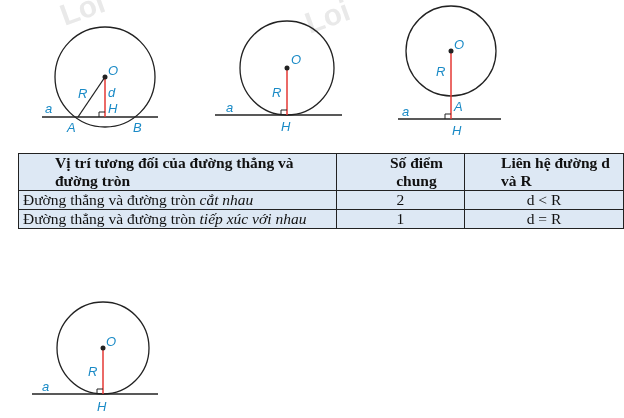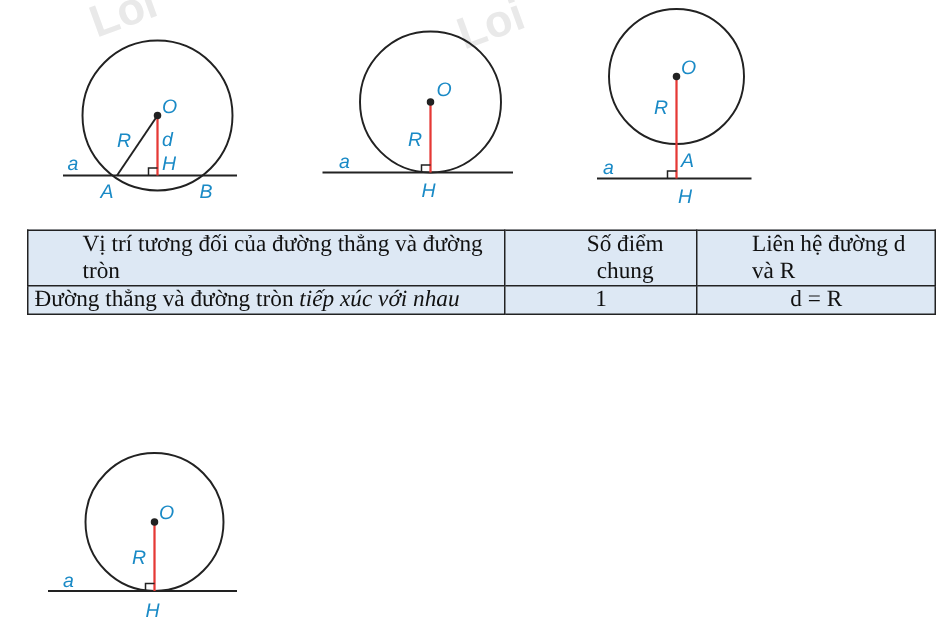--- a/index.html
+++ b/index.html
@@ -1,21 +1,21 @@
 <!DOCTYPE html>
 <html><head>
 <meta charset="utf-8">
 <style>
   html, body { margin:0; padding:0; background:#ffffff; }
   body { width:624px; height:418px; position:relative; overflow:hidden; font-family:"Liberation Serif", serif; }
   .fig { position:absolute; }
   .lbl { font-family:"Liberation Sans", sans-serif; font-style:italic; fill:#1a8ac6; font-size:13px; }
   table.rel { position:absolute; left:18px; top:153px; border-collapse:collapse; background:#dde8f4; font-size:15.5px; color:#111; }
   table.rel td { border:1px solid #222; padding:0 4px; line-height:18px; vertical-align:top; }
-  table.rel .hd { font-weight:normal;padding-left:36px; }
+  table.rel .hd { font-weight:bold;padding-left:36px; }
   table.rel .c { text-align:center; }
   .watermark { position:absolute; font-family:"Liberation Sans", sans-serif; font-weight:bold; font-size:30px; color:#e9e9e9; transform:rotate(-20deg); }
 </style>
 </head>
 <body>
 
 <div class="watermark" style="left:60px;top:-8px;">Loi</div>
 <div class="watermark" style="left:305px;top:0px;">Loi</div>
 
 <svg class="fig" style="left:0;top:0" width="200" height="145">
@@ -60,20 +60,25 @@
 </svg>
 
 <table class="rel">
   <tbody>
       <tr>
     <td class="hd" style="width:330px;">Vị trí tương đối của đường thẳng và đường tròn</td>
     <td class="hd" style="width:98px;text-align:center;">Số điểm chung</td>
     <td class="hd" style="width:135px;">Liên hệ đường d và R</td>
   </tr>
   <tr>
+    <td><span>Đường thẳng và đường tròn </span><i>cắt nhau</i></td>
+    <td class="c">2</td>
+    <td class="c">d &lt; R</td>
+  </tr>
+  <tr>
     <td><span>Đường thẳng và đường tròn </span><i>tiếp xúc với nhau</i></td>
     <td class="c">1</td>
     <td class="c">d = R</td>
   </tr>
 </tbody>
   </table>
 
 <svg class="fig" style="left:0;top:285px" width="250" height="133">
   <circle cx="103" cy="63" r="46" fill="none" stroke="#222" stroke-width="1.3"></circle>
   <line x1="32" y1="109" x2="158" y2="109" stroke="#222" stroke-width="1.3"></line>

